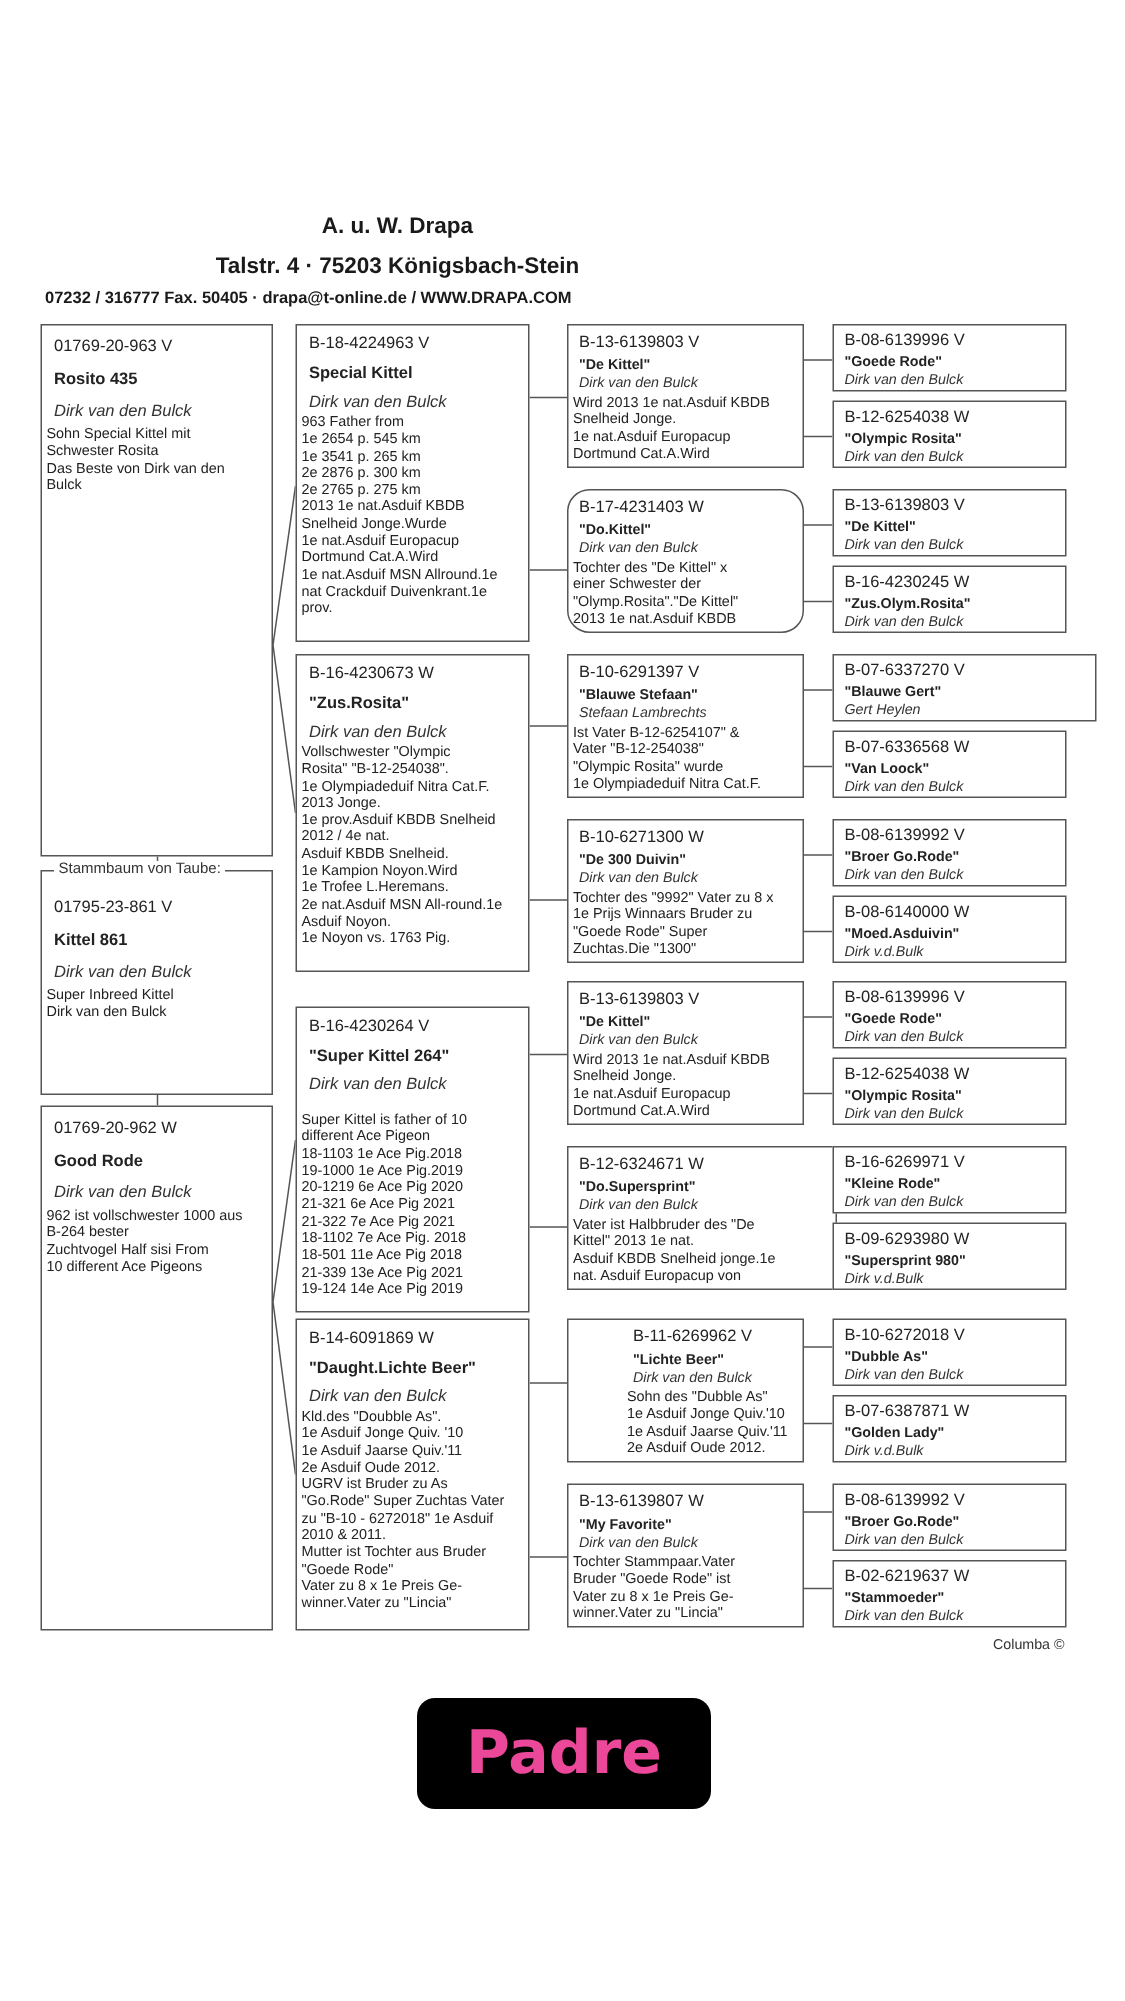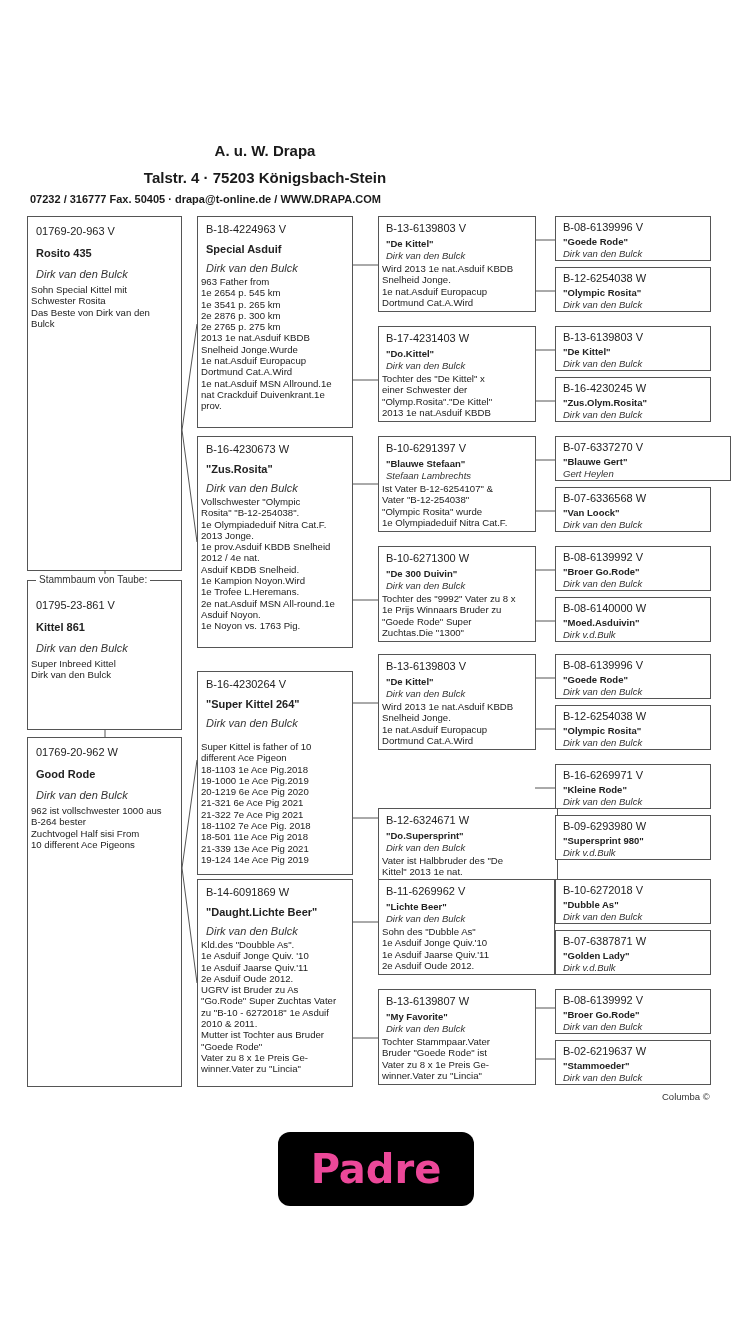--- a/index.html
+++ b/index.html
@@ -104,21 +104,21 @@
   <div class="nm">Good Rode</div>
   <div class="own">Dirk van den Bulck</div>
   <div class="nt">962 ist vollschwester 1000 aus
 B-264 bester
 Zuchtvogel Half sisi From
 10 different    Ace Pigeons</div>
 </div>
 
 <div class="box g2" style="left:197px;top:216px;width:156px;height:212px;">
   <div class="ring">B-18-4224963 V</div>
-  <div class="nm">Special Asduif</div>
+  <div class="nm">Special Kittel</div>
   <div class="own">Dirk van den Bulck</div>
   <div class="nt">963 Father from
 1e  2654 p.   545 km
 1e  3541 p.   265 km
 2e  2876 p.   300 km
 2e  2765 p.   275 km
 2013 1e nat.Asduif KBDB
 Snelheid Jonge.Wurde
 1e nat.Asduif Europacup
 Dortmund Cat.A.Wird
@@ -179,21 +179,21 @@
 
 <div class="box g3" style="left:378px;top:216px;width:158px;height:96px;">
   <div class="ring">B-13-6139803 V</div>
   <div class="nm">"De Kittel"</div>
   <div class="own">Dirk van den Bulck</div>
   <div class="nt">Wird 2013 1e nat.Asduif KBDB
 Snelheid Jonge.
 1e nat.Asduif Europacup
 Dortmund Cat.A.Wird</div>
 </div>
-<div class="box g3" style="left:378px;top:326px;width:158px;height:96px;">
+<div class="box g3" style="left:378px;top:326px;width:158px;height:96px;border-radius:15px;">
   <div class="ring">B-17-4231403 W</div>
   <div class="nm">"Do.Kittel"</div>
   <div class="own">Dirk van den Bulck</div>
   <div class="nt">Tochter des "De Kittel" x
 einer Schwester der
 "Olymp.Rosita"."De Kittel"
 2013 1e nat.Asduif KBDB</div>
 </div>
 <div class="box g3" style="left:378px;top:436px;width:158px;height:96px;">
   <div class="ring">B-10-6291397 V</div>
@@ -215,30 +215,30 @@
 </div>
 <div class="box g3" style="left:378px;top:654px;width:158px;height:96px;">
   <div class="ring">B-13-6139803 V</div>
   <div class="nm">"De Kittel"</div>
   <div class="own">Dirk van den Bulck</div>
   <div class="nt">Wird 2013 1e nat.Asduif KBDB
 Snelheid Jonge.
 1e nat.Asduif Europacup
 Dortmund Cat.A.Wird</div>
 </div>
-<div class="box g3" style="left:378px;top:808px;width:180px;height:96px;">
+<div class="box g3" style="left:378px;top:764px;width:180px;height:96px;">
   <div class="ring">B-12-6324671 W</div>
   <div class="nm">"Do.Supersprint"</div>
   <div class="own">Dirk van den Bulck</div>
   <div class="nt">Vater ist Halbbruder des "De
 Kittel" 2013 1e nat.
 Asduif KBDB Snelheid jonge.1e
 nat. Asduif Europacup von</div>
 </div>
-<div class="box g3" style="left:378px;top:879px;width:177px;height:96px;">
+<div class="box g3" style="left:378px;top:879px;width:158px;height:96px;padding-left:36px;">
   <div class="ring">B-11-6269962 V</div>
   <div class="nm">"Lichte Beer"</div>
   <div class="own">Dirk van den Bulck</div>
   <div class="nt">Sohn des "Dubble As"
 1e Asduif Jonge  Quiv.'10
 1e Asduif Jaarse Quiv.'11
 2e Asduif Oude 2012.</div>
 </div>
 <div class="box g3" style="left:378px;top:989px;width:158px;height:96px;">
   <div class="ring">B-13-6139807 W</div>

